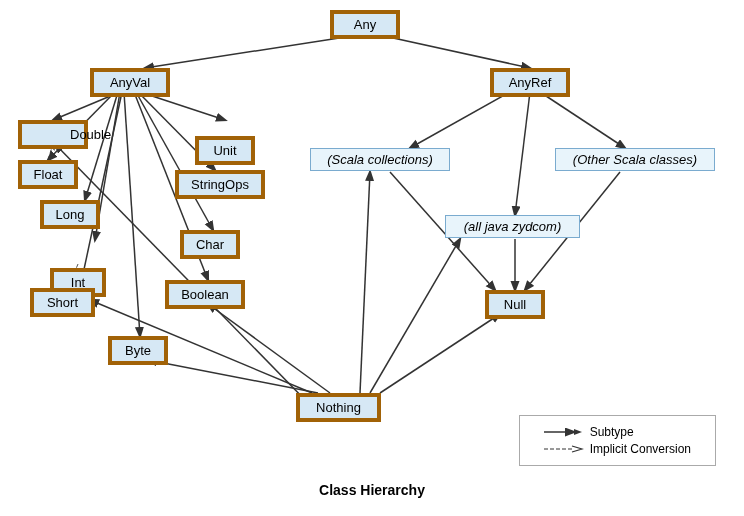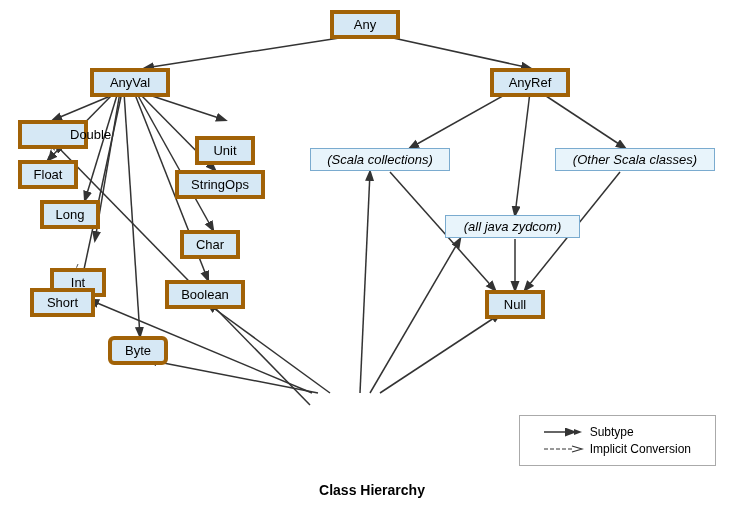--- a/index.html
+++ b/index.html
@@ -148,29 +148,30 @@
   </svg>
 
   <div class="node" style="left:330px;top:10px;width:70px;">Any</div>
   <div class="node" style="left:90px;top:68px;width:80px;">AnyVal</div>
   <div class="node" style="left:490px;top:68px;width:80px;">AnyRef</div>
   <div class="node" style="left:18px;top:120px;width:70px;padding-left:48px;">Double</div>
   <div class="node" style="left:18px;top:160px;width:60px;">Float</div>
   <div class="node" style="left:40px;top:200px;width:60px;">Long</div>
   <div class="node" style="left:50px;top:240px;width:56px;margin-top:28px;">Int</div>
   <div class="node" style="left:30px;top:288px;width:65px;">Short</div>
-  <div class="node" style="left:108px;top:336px;width:60px;border-radius:6px;">Byte</div>
+  <div class="node" style="left:108px;top:336px;width:60px;">Byte</div>
   <div class="node" style="left:195px;top:120px;width:60px;margin-top:16px;">Unit</div>
   <div class="node" style="left:175px;top:170px;width:90px;">StringOps</div>
   <div class="node" style="left:180px;top:230px;width:60px;">Char</div>
   <div class="node" style="left:165px;top:280px;width:80px;">Boolean</div>
   <div class="node node-italic" style="left:310px;top:148px;width:140px;">(Scala collections)</div>
   <div class="node node-italic" style="left:555px;top:148px;width:160px;">(Other Scala classes)</div>
   <div class="node node-italic" style="left:445px;top:215px;width:135px;">(all java zydcom)</div>
   <div class="node" style="left:485px;top:290px;width:60px;">Null</div>
+  <div class="node" style="left:296px;top:393px;width:85px;">Nothing</div>
 
   <div class="legend" style="right:28px;bottom:50px;">
     <div class="legend-item">
       <div class="legend-line">
         <svg width="40" height="12">
             <line x1="0" y1="6" x2="30" y2="6" stroke="#333" stroke-width="1.5" marker-end="url(#arrow)"></line>
             <polygon points="30,3 38,6 30,9" fill="#333"></polygon>
           </svg>
       </div>
       <span>Subtype</span>

